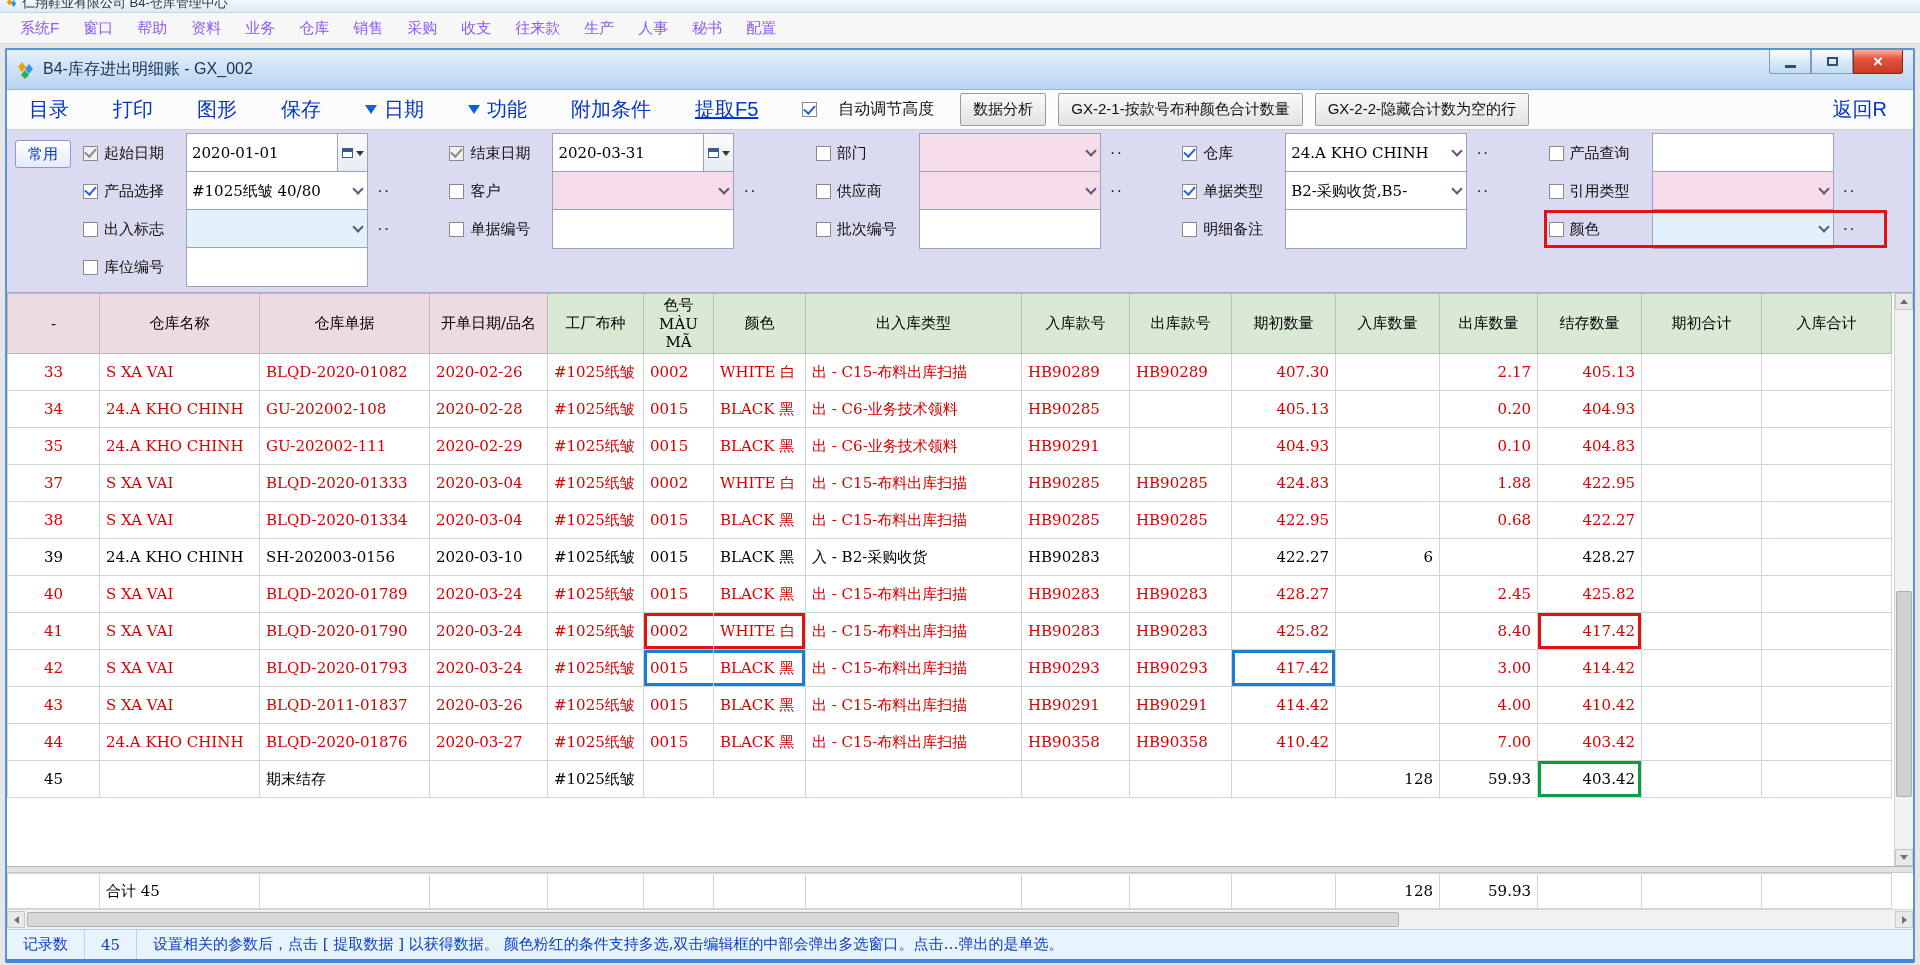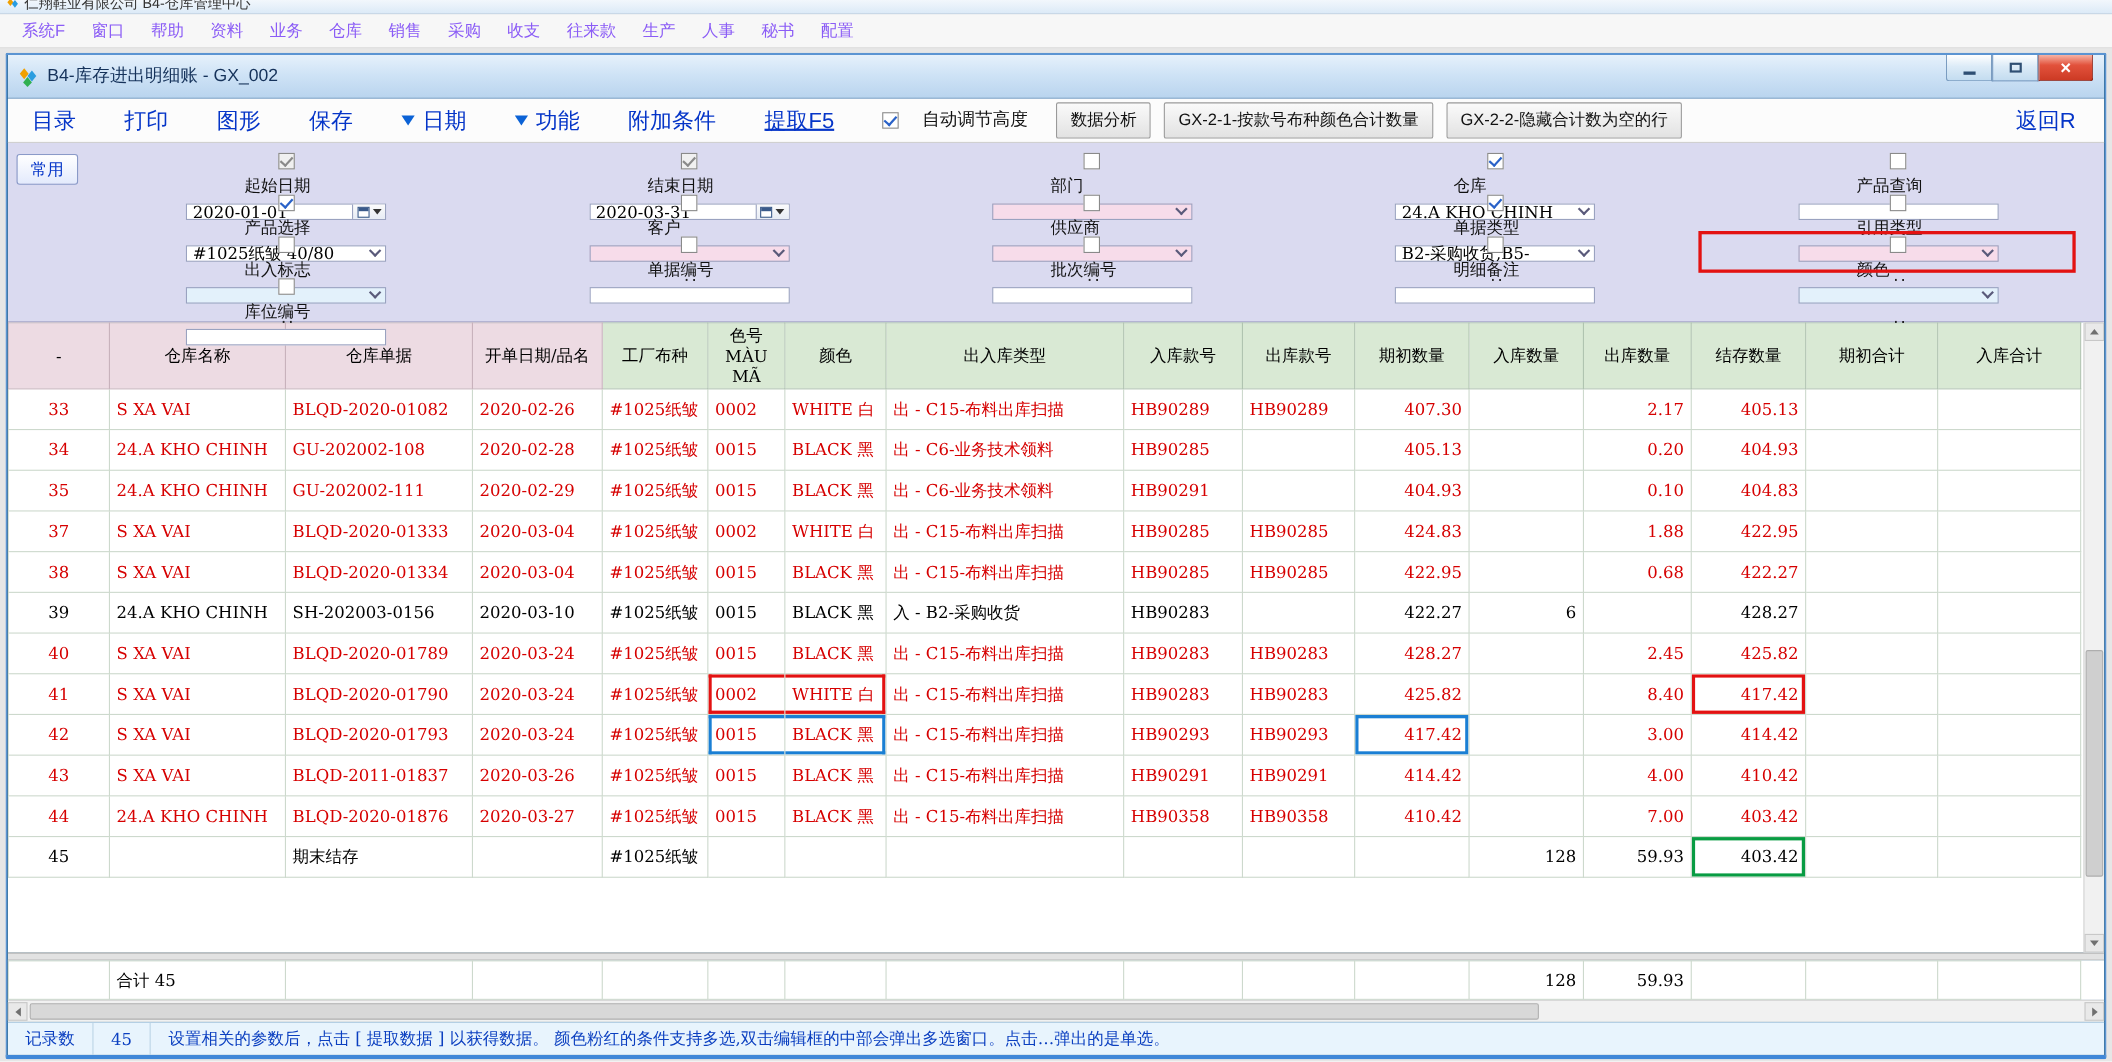--- a/index.html
+++ b/index.html
@@ -10,21 +10,21 @@
   .app-titlebar { height:13px; background:linear-gradient(#f2f7fc,#dceaf7); border-bottom:1px solid #c2d4e6;
     overflow:hidden; padding-left:6px; display:flex; gap:5px; align-items:flex-start; }
   .app-titlebar .ttxt { font-size:13px; color:#333; margin-top:-6px; white-space:nowrap; }
   .app-icon { width:11px; height:11px; margin-top:-2px; flex:none; }
 
   
   .menubar { height:31px; background:#f7f7f7; border-bottom:1px solid #d8d8d8; display:flex; align-items:center; padding-left:8px; }
   .menu-item { font-size:15px; color:#8b5cf6; padding:4px 12px; cursor:default; white-space:nowrap; }
 
   
-  .mdi-window { position:absolute; left:5px; right:5px; top:48px; bottom:2px; background:#0c4a6e;
+  .mdi-window { position:absolute; left:5px; right:5px; top:48px; bottom:2px; background:#a3a3a3;
     border:2px solid #5b94d2; border-bottom:4px solid #3f87d8; border-radius:2px;
     display:flex; flex-direction:column; overflow:hidden; }
 
   .titlebar { height:40px; flex:none; background:linear-gradient(#e6f1fb,#cfe3f6 45%,#b9d4ee);
     display:flex; align-items:center; padding:0 10px; position:relative; border-bottom:1px solid #9cb8d4; }
   .win-icon { width:18px; height:18px; flex:none; }
   .title-text { margin-left:8px; font-size:16px; color:#15325a; }
   .win-controls { position:absolute; top:0; right:10px; display:flex; }
   .wbtn { width:42px; height:24px; border:1px solid #7a9cc0; border-top:none;
     background:linear-gradient(#ffffff,#dcebf7 45%,#c3dcf0); display:flex; align-items:center; justify-content:center; }
@@ -54,23 +54,23 @@
   .cb.dim { background:#f0f0f0; }
   .cb.dim::after { border-color:#8a8a8a; }
 
   
   .filter-panel { flex:none; background:#dadaf0; border-bottom:1px solid #aaaacb;
     padding:9px 10px 11px 8px; display:flex; gap:12px; }
   .changyong-btn { flex:none; width:56px; height:28px; margin-top:1px; background:linear-gradient(#ffffff,#e3eafc);
     border:1px solid #8a9ac8; border-radius:3px; color:#0535c8; font-size:15px;
     display:flex; align-items:center; justify-content:center; }
   .filter-grid { flex:1; display:grid; grid-template-columns:repeat(5,1fr); column-gap:12px; row-gap:10px; align-content:start; }
-  .fgroup { display:flex; align-items:center; gap:6px; position:relative; height:28px;flex-direction:column; }
+  .fgroup { display:flex; align-items:center; gap:6px; position:relative; height:28px; }
   .flabel { font-size:15px; color:#111; width:76px; flex:none; white-space:nowrap; overflow:hidden; }
-  .ctl { height:15px; border:1px solid #9aa2c0; background:#fff; display:flex; align-items:center;
+  .ctl { height:40px; border:1px solid #9aa2c0; background:#fff; display:flex; align-items:center;
     padding:0 5px; width:182px; flex:none; font-family:"DejaVu Serif","Liberation Serif",serif; font-size:15px; }
   .ctl.pink { background:#f7dcea; }
   .ctl.blue { background:#e3f1fb; }
   .ctl .val { white-space:nowrap; overflow:hidden; flex:1; }
   .chev { flex:none; width:8px; height:8px; border-right:2px solid #5a5a7a; border-bottom:2px solid #5a5a7a;
     transform:rotate(45deg); margin-top:-5px; margin-left:4px; }
   .ctl.date { padding-right:0; }
   .dropbtn { flex:none; width:30px; align-self:stretch; border-left:1px solid #9aa2c0;
     background:linear-gradient(#fbfbfb,#e7ecf5); display:flex; align-items:center; justify-content:center; gap:3px; }
   .cal-icon { width:11px; height:10px; border:1px solid #3a5a8a; background:#fff; position:relative; }

